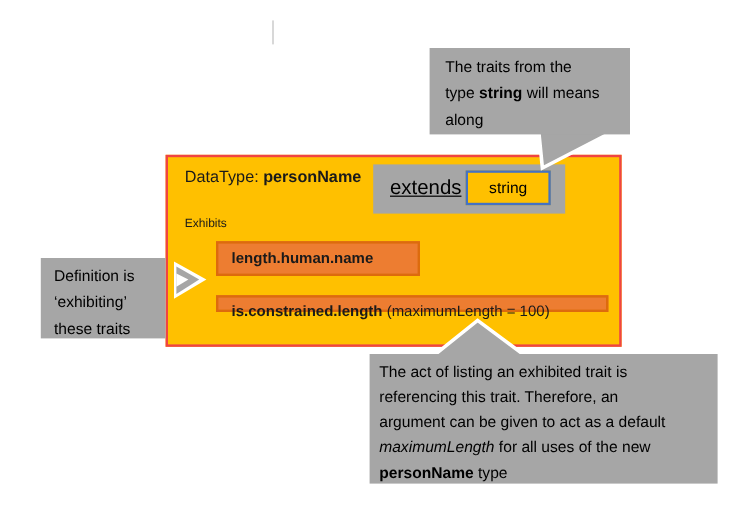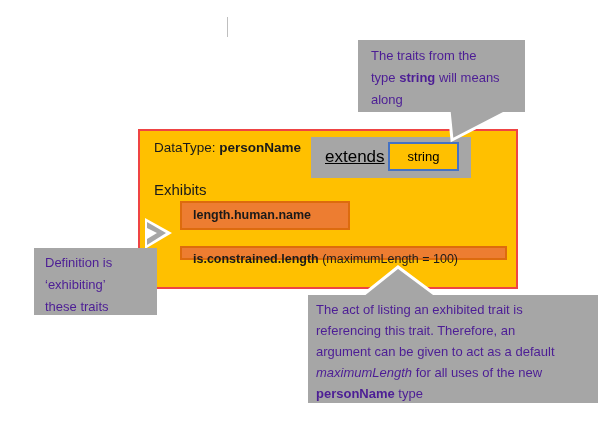--- a/index.html
+++ b/index.html
@@ -6,38 +6,38 @@
   #stage{position:relative;width:614px;height:421px;background:#ffffff;overflow:hidden;
          font-family:"Liberation Sans",sans-serif;color:#1a1a1a;}
   .abs{position:absolute;}
   
   #cursor-line{left:227px;top:17px;width:1px;height:20px;background:#bfbfbf;}
   
   #main-box{left:138px;top:129px;width:380px;height:160px;background:#FFC000;
             border:2px solid #ef4444;box-sizing:border-box;}
   #datatype-line{left:14px;top:9px;font-size:13.5px;white-space:pre;}
   #datatype-line .name{font-weight:bold;}
-  #exhibits-label{left:14px;top:50px;font-size:15px;}
+  #exhibits-label{left:14px;top:50px;font-size:10px;}
   #extends-box{left:171px;top:6px;width:160px;height:41px;background:#A6A6A6;}
   #extends-label{left:14px;top:0;height:41px;line-height:40px;font-size:17px;color:#000000;text-decoration:underline;}
   #string-box{left:77px;top:5px;width:71px;height:29px;background:#FFC000;
               border:2px solid #4472C4;box-sizing:border-box;text-align:center;
               line-height:25px;font-size:13px;color:#000;}
   .trait-box{background:#ED7D31;border:2px solid #DD6B0D;box-sizing:border-box;
              font-size:12.5px;white-space:pre;}
   #trait-means{left:40px;top:70px;width:170px;height:29px;line-height:25px;padding-left:11px;}
   #trait-length{left:40px;top:115px;width:327px;height:14px;line-height:23px;padding-left:11px;}
   .trait-name{font-weight:bold;}
   
-  .callout{background:#A6A6A6;font-size:13px;color:#4c1d95;}
+  .callout{background:#A6A6A6;font-size:13px;color:#000000;}
   .callout .line{white-space:pre;}
   .b{font-weight:bold;} .it{font-style:italic;}
   #callout-top{left:358px;top:40px;width:167px;height:72px;padding:5px 0 0 13px;box-sizing:border-box;}
   #callout-top .line{line-height:22px;}
-  #callout-left{left:34px;top:215px;width:123px;height:67px;padding:4px 0 0 11px;box-sizing:border-box;margin-top:33px;}
+  #callout-left{left:34px;top:215px;width:104px;height:67px;padding:4px 0 0 11px;box-sizing:border-box;}
   #callout-left .line{line-height:22px;}
   #callout-bottom{left:308px;top:295px;width:290px;height:108px;padding:4px 0 0 8px;box-sizing:border-box;}
   #callout-bottom .line{line-height:21px;}
   #tails{left:0;top:0;width:614px;height:421px;pointer-events:none;}
 </style>
 </head>
 <body>
 
 <div id="stage">
 

